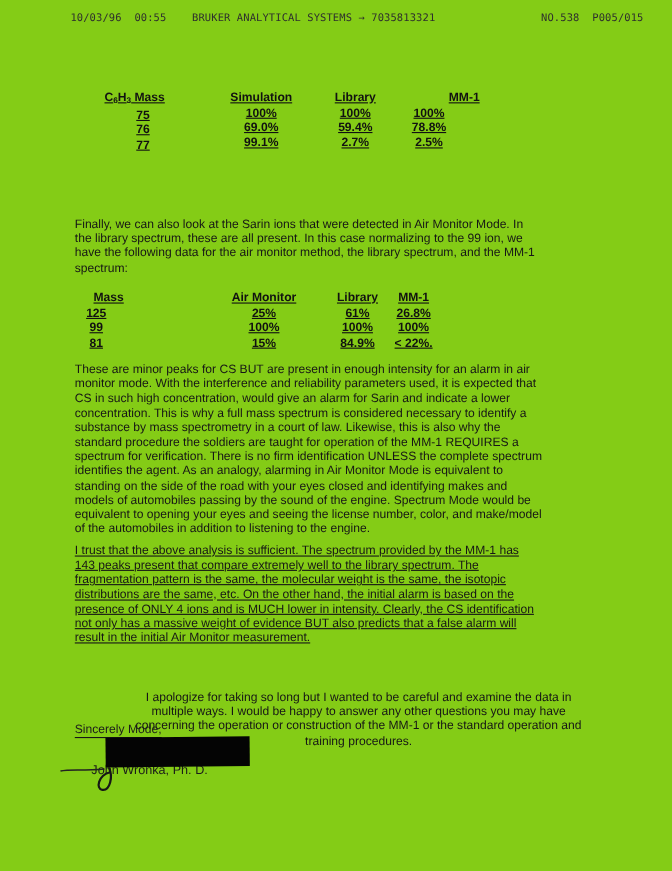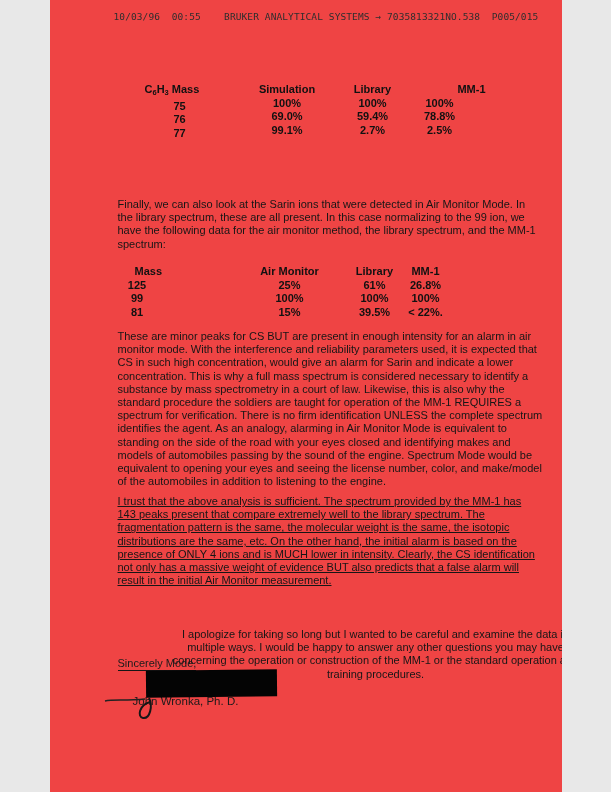--- a/index.html
+++ b/index.html
@@ -1,37 +1,37 @@
 <!DOCTYPE html>
 <html><head>
 <meta charset="utf-8">
 <style>
   html,body { margin:0; padding:0; background:#e8e8e8; }
   .page {
-    position:relative; width:512px; height:792px; margin:0 auto;
-    background:#ef4444; overflow:hidden;
+    position:relative; width:611px; height:792px; margin:0 auto;
+    background:#84cc16; overflow:hidden;
     font-family:"Liberation Sans", sans-serif; color:#1b1b1b;
   }
   
   .faxhdr {
     position:absolute; top:11px; left:64px; right:26px;
     display:flex; justify-content:space-between;
     font-family:"DejaVu Sans Mono", monospace;
     font-size:9.5px; color:#2e2e2e; white-space:pre; letter-spacing:0.1px;
   }
   
   .para {
     position:absolute; left:68px; width:516px;
     font-size:11px; line-height:13.2px; white-space:pre-line;
     color:#161616;
   }
   
   .doc-col {
     position:absolute; font-size:11px; line-height:13.6px;
-    font-weight:bold; text-align:center; color:#111;
+    font-weight:bold; text-align:center; color:#111;text-decoration:underline;
   }
   .doc-col .hdr { white-space:nowrap; }
   .hdr-left  { text-align:left; }
   .hdr-shift { position:relative; left:32px; }
   .hdr-indent { text-align:left; padding-left:25px; }
   sub { font-size:7.5px; vertical-align:-2px; }
   
   .salutation {
     position:absolute; left:68px; top:657px; font-size:11px;
     border-bottom:1.5px solid #161616; padding-bottom:1px;
@@ -98,21 +98,21 @@
     <div class="doc-col" style="top:265px; left:195px; width:90px;">
       <div class="hdr">Air Monitor</div>
       <div class="val">25%</div>
       <div class="val">100%</div>
       <div class="val">15%</div>
     </div>
     <div class="doc-col" style="top:265px; left:285px; width:80px;">
       <div class="hdr">Library</div>
       <div class="val">61%</div>
       <div class="val">100%</div>
-      <div class="val">39.5%</div>
+      <div class="val">84.9%</div>
     </div>
     <div class="doc-col" style="top:265px; left:345px; width:62px;">
       <div class="hdr">MM-1</div>
       <div class="val">26.8%</div>
       <div class="val">100%</div>
       <div class="val">&lt; 22%.</div>
     </div>
   </div>
 
   <div class="para" style="top:330px;">These are minor peaks for CS BUT are present in enough intensity for an alarm in air

